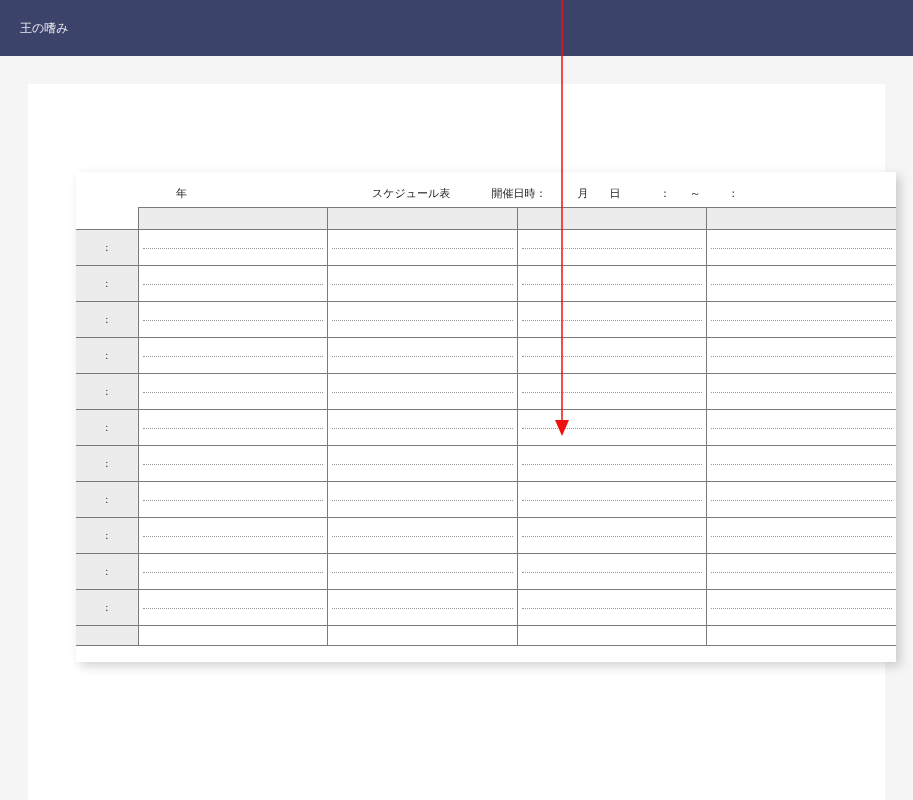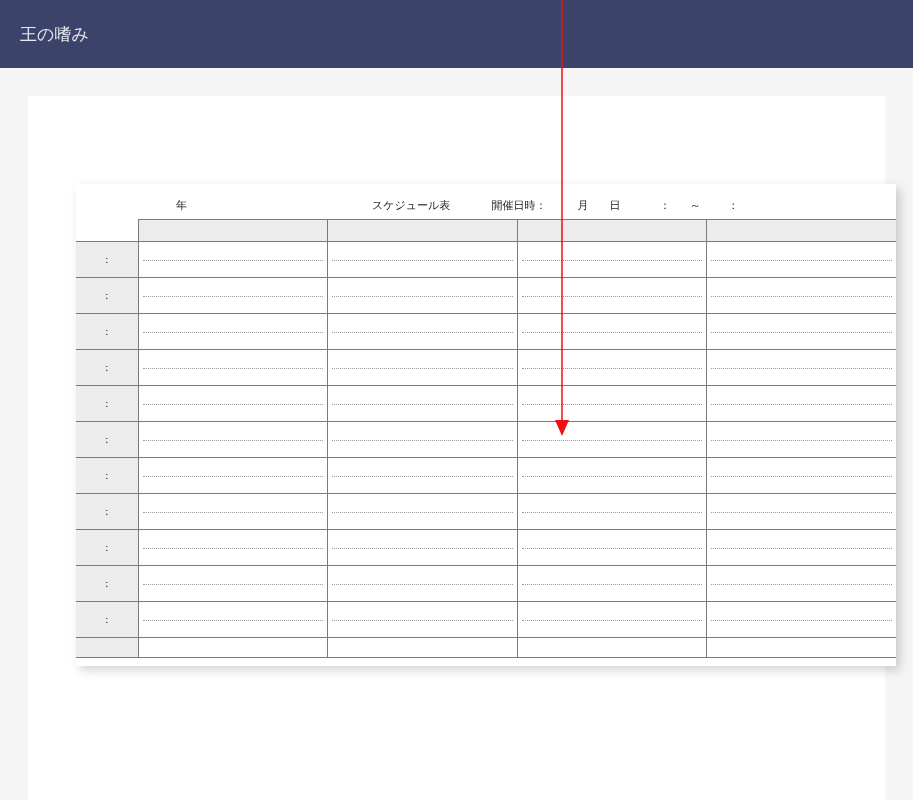--- a/index.html
+++ b/index.html
@@ -7,46 +7,46 @@
     font-family: "Hiragino Kaku Gothic Pro", "Meiryo", sans-serif;
     background: #f5f5f5;
     width: 913px;
     height: 800px;
     overflow: hidden;
     position: relative;
   }
   .header-bar {
     background: #3c436a;
     color: #e8e8f0;
-    height: 68px;
+    height: 56px;
     display: flex;
     align-items: center;
     padding: 0 20px;
-    font-size: 17px;
+    font-size: 12px;
   }
   .page {
     background: #ffffff;
     margin: 28px 28px 0 28px;
     padding: 40px 0 0 0;
     min-height: 720px;
   }
   .page-title {
     color: #3c436a;
     font-size: 27px;
     font-weight: 400;
     padding: 0 28px 10px 28px;
     letter-spacing: 1px;
   }
   .sheet-wrap {
     position: relative;
     margin: 48px 0 0 48px;
     width: 820px;
     box-shadow: 4px 4px 10px rgba(0,0,0,0.18);
     background: #ffffff;
-    padding: 14px 0 8px 0;
+    padding: 14px 0 16px 0;
   }
   .meta-line {
     font-size: 11px;
     color: #222;
     padding: 0 0 6px 0;
   }
   .meta-line span { display: inline-block; }
   .meta-year   { margin-left: 100px; }
   .meta-title  { margin-left: 182px; }
   .meta-held   { margin-left: 38px; }

